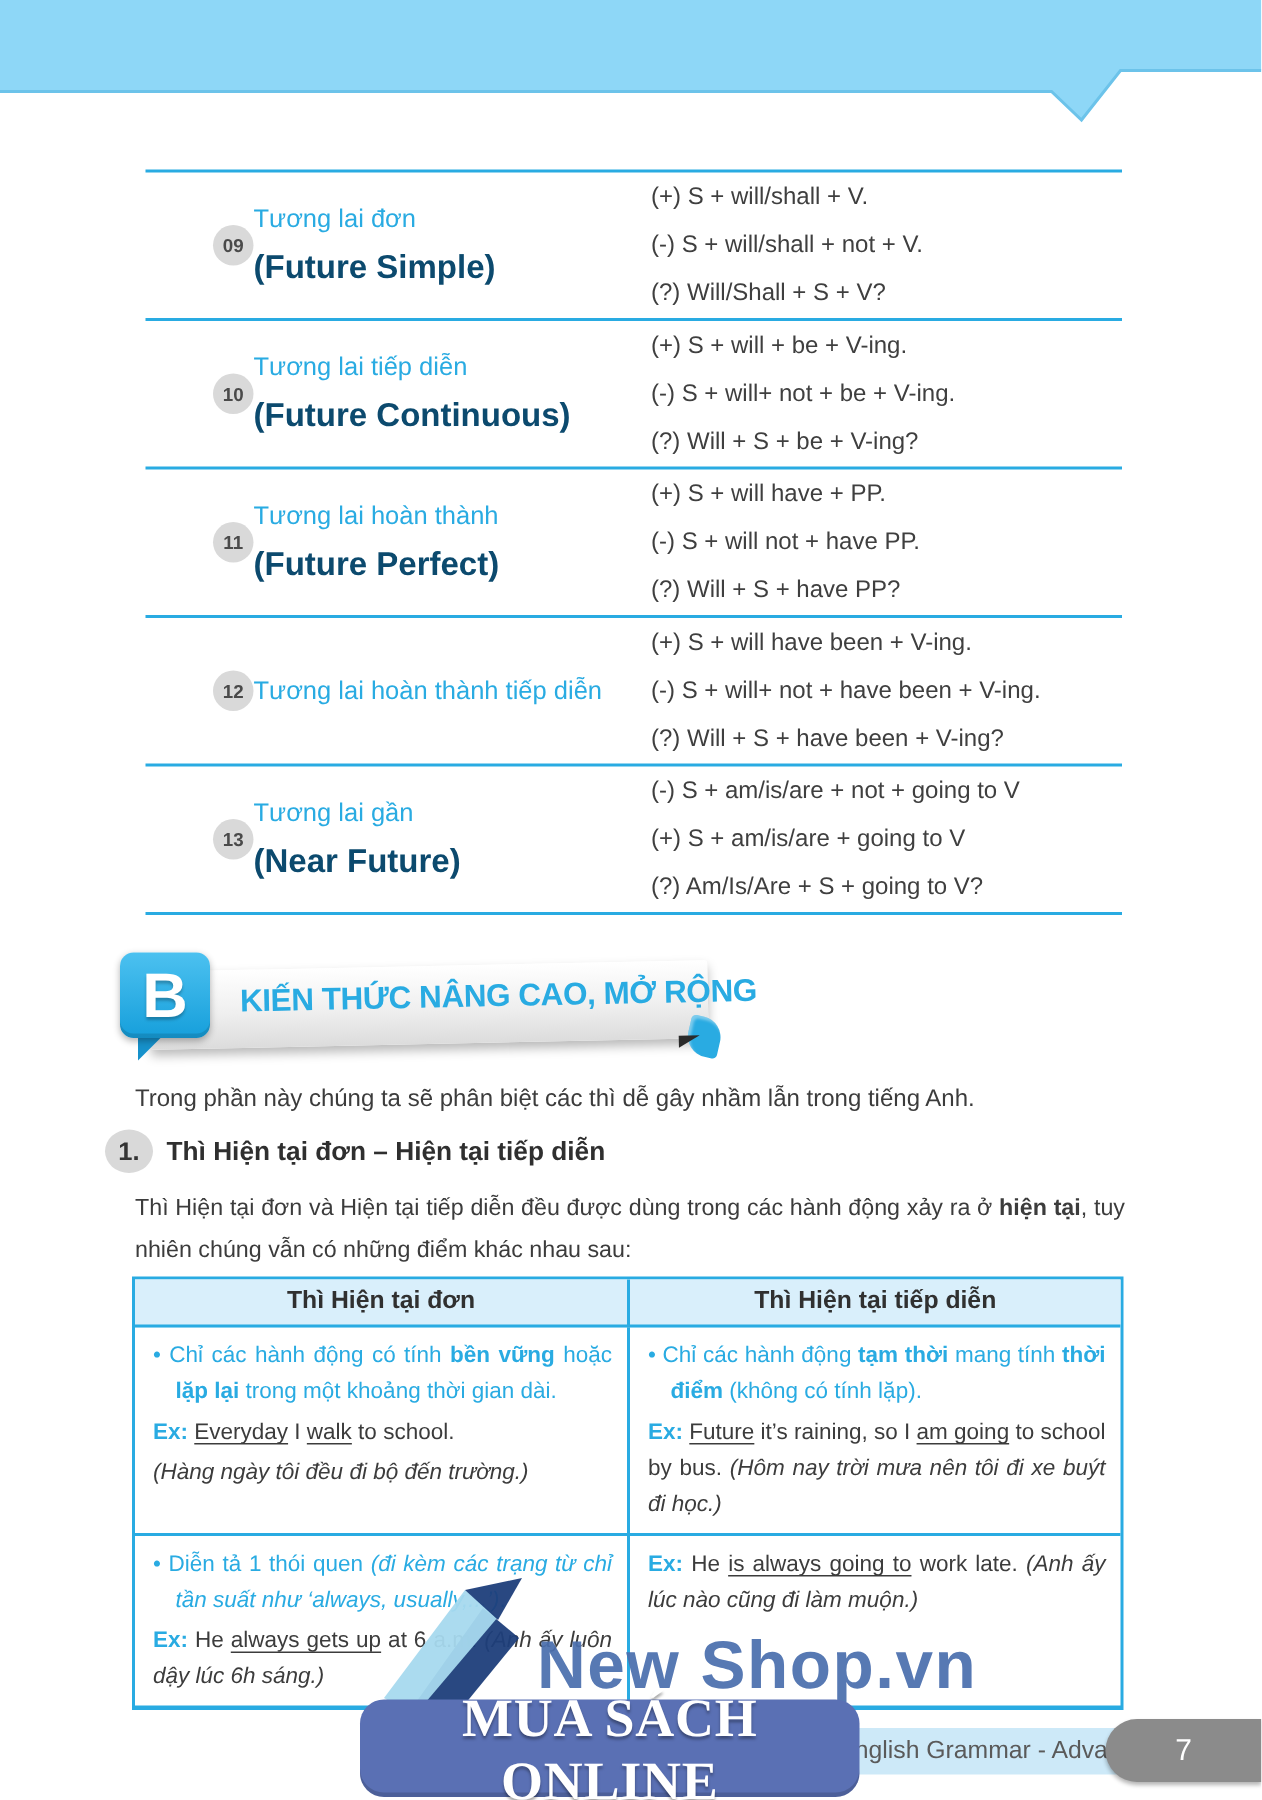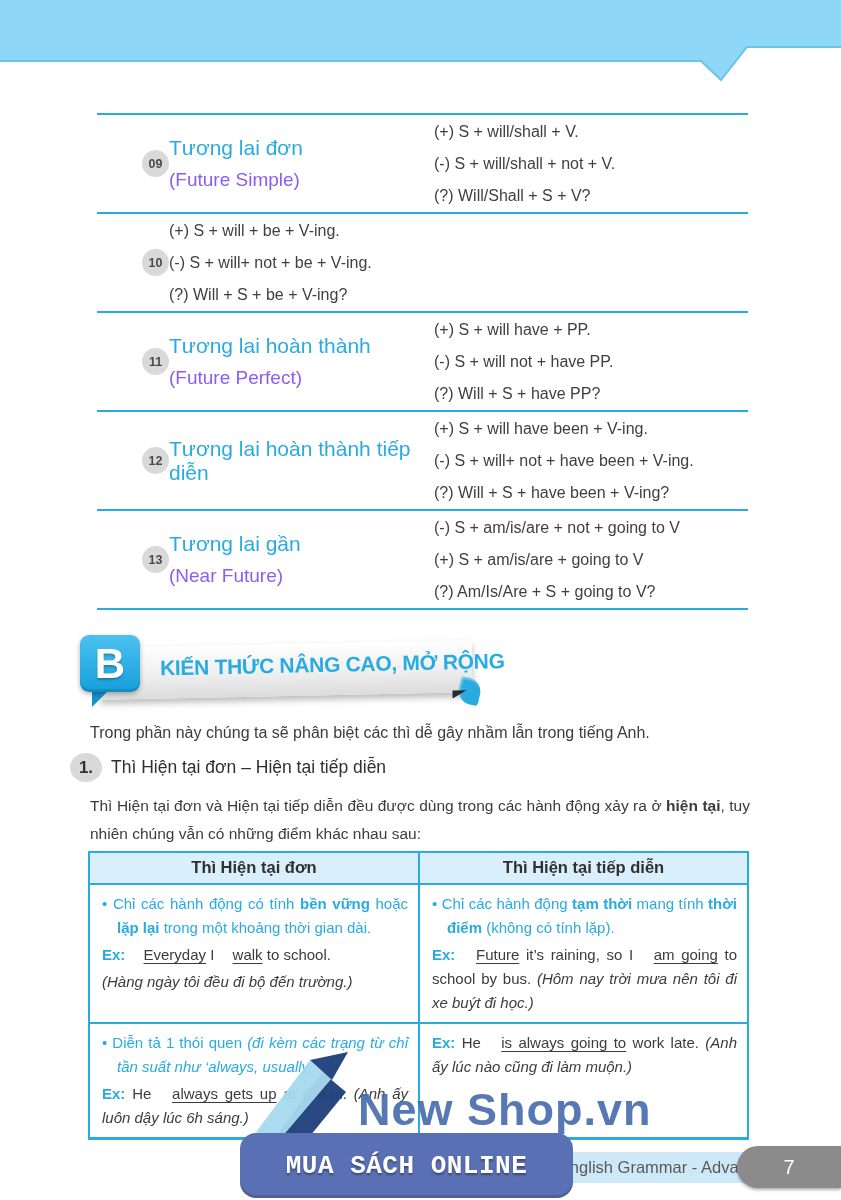--- a/index.html
+++ b/index.html
@@ -15,22 +15,22 @@
   
   .topband{position:absolute;left:0;top:0;width:841px;height:90px;}
 
   
   .gtable{position:absolute;left:97px;top:113px;width:651px;border-bottom:2px solid var(--accent);}
   .grow{display:flex;height:99px;border-top:2px solid var(--accent);}
   .gnum{width:72px;display:flex;align-items:center;justify-content:flex-end;}
   .numbadge{width:27px;height:27px;border-radius:50%;background:var(--badge_gray);color:#4a4a4a;
     font-size:12.5px;font-weight:bold;display:flex;align-items:center;justify-content:center;}
   .gname{width:265px;display:flex;flex-direction:column;justify-content:center;gap:9px;}
-  .gname .vi{color:var(--accent);font-size:21px;}
-  .gname .en{font-size:19px;color:#8b5cf6;}
+  .gname .vi{color:var(--accent);font-size:17px;}
+  .gname .en{font-size:22px;color:#0c4a6e;font-weight:bold;}
   .gforms{flex:1;display:flex;flex-direction:column;justify-content:center;font-size:16px;line-height:32px;color:#3f3f3f;}
 
   
   .secb{position:absolute;left:80px;top:628px;width:410px;height:86px;}
   .ribbon{position:absolute;left:20px;top:16px;width:372px;height:52px;border-radius:2px;
     background:linear-gradient(180deg,#ffffff 0%,#efefef 55%,#dcdcdc 100%);
     transform:rotate(-1.2deg);box-shadow:0 4px 7px rgba(0,0,0,.28);}
   .ribbon::before{content:"";position:absolute;left:-2px;top:-6px;width:0;height:0;
     border-bottom:8px solid #2a2a2a;border-left:14px solid transparent;}
   .ribbon::after{content:"";position:absolute;right:6px;bottom:-6px;width:0;height:0;
@@ -44,53 +44,53 @@
   .btail{position:absolute;left:12px;top:62px;width:0;height:0;border-top:17px solid #1691cb;
     border-right:17px solid transparent;z-index:1;}
   .sectitle{position:absolute;left:80px;right:10px;top:25px;text-align:center;color:var(--accent);
     font-size:21px;font-weight:bold;letter-spacing:-0.3px;white-space:nowrap;transform:rotate(-1.2deg);z-index:3;}
 
   
   .intro{position:absolute;left:90px;top:724px;width:665px;font-size:16px;color:var(--dark_text);}
   .h1row{position:absolute;left:70px;top:753px;display:flex;align-items:center;gap:9px;}
   .h1badge{width:32px;height:29px;border-radius:50%;background:var(--badge_gray);color:#333;
     font-weight:bold;font-size:17px;display:flex;align-items:center;justify-content:center;}
-  .h1text{font-weight:normal;font-size:17.5px;color:#2f2f2f;}
+  .h1text{font-weight:bold;font-size:17.5px;color:#2f2f2f;}
   .para2{position:absolute;left:90px;top:792px;width:660px;font-size:15.5px;line-height:28px;text-align:justify;}
 
   
   .cmp{position:absolute;left:88px;top:851px;width:661px;border:2px solid var(--accent);border-bottom-width:3px;background:#fff;}
   .cmp-head{display:grid;grid-template-columns:328px 1fr;}
   .cmp-head div{background:var(--header_bg);font-weight:bold;font-size:16.5px;color:#303030;
     text-align:center;padding:5px 0 6px 0;border-bottom:2px solid var(--accent);}
   .cmp-head div+div{border-left:2px solid var(--accent);}
   .cmp-body{display:grid;grid-template-columns:328px 1fr;}
   .cell{padding:4px 10px 4px 12px;}
   .cell.right{border-left:2px solid var(--accent);}
   .cell.r2{border-top:2px solid var(--accent);}
   .cell p{margin:3px 0;font-size:15px;line-height:24px;text-align:justify;color:var(--dark_text);}
   .hang{padding-left:15px;text-indent:-15px;}
   .row1{min-height:124px;}
   .blue{color:var(--accent);}
   .b{font-weight:bold;}
   .i{font-style:italic;}
-  .u{text-decoration:underline;text-underline-offset:3px;margin-left:14px;}
+  .u{text-decoration:underline;text-underline-offset:3px;}
 
   
   .wmark{position:absolute;left:250px;top:1050px;width:480px;height:130px;z-index:7;pointer-events:none;}
   .wmark svg{position:absolute;left:0;top:0;}
   .wmtext{position:absolute;left:108px;top:34px;font-size:45px;font-weight:bold;letter-spacing:1px;
     color:var(--watermark_blue);opacity:.93;white-space:nowrap;text-shadow:1px 1px 0 rgba(255,255,255,.35);}
 
   
   .buybtn{position:absolute;left:240px;top:1133px;width:333px;height:65px;border-radius:16px;
-    background:var(--button_blue);color:#fff;font-size:26px;font-weight:bold;letter-spacing:.5px;
+    background:var(--button_blue);color:#fff;font-size:36px;font-weight:bold;letter-spacing:.5px;
     display:flex;align-items:center;justify-content:center;z-index:8;border:none;
     text-shadow:0 2px 2px rgba(0,0,0,.35);box-shadow:inset 0 -3px 0 rgba(0,0,0,.15);cursor:pointer;
-    font-family:Liberation Mono, monospace;}
+    font-family:Liberation Serif, serif;}
 
   
   .footbar{position:absolute;left:478px;top:1152px;width:314px;height:31px;background:#cde9f8;z-index:4;
     display:flex;align-items:center;padding-left:24px;font-size:16.5px;color:#5a5a5a;}
   .pill{position:absolute;left:737px;top:1146px;width:104px;height:42px;background:var(--pill_gray);
     border-radius:21px 0 0 21px;color:#fff;font-size:20px;display:flex;align-items:center;justify-content:center;
     z-index:5;box-shadow:0 2px 3px rgba(0,0,0,.3);}
 </style>
 </head>
 <body>
@@ -114,20 +114,24 @@
       <div class="gforms">
         <div>(+) S + will/shall + V.</div>
         <div>(-) S + will/shall + not + V.</div>
         <div>(?) Will/Shall + S + V?</div>
       </div>
     </div>
     <div class="grow">
       <div class="gnum">
           <span class="numbadge">10</span>
         </div>
+      <div class="gname">
+        <div class="vi">Tương lai tiếp diễn</div>
+        <div class="en">(Future Continuous)</div>
+      </div>
       <div class="gforms">
         <div>(+) S + will + be + V-ing.</div>
         <div>(-) S + will+ not + be + V-ing.</div>
         <div>(?) Will + S + be + V-ing?</div>
       </div>
     </div>
     <div class="grow">
       <div class="gnum">
           <span class="numbadge">11</span>
         </div>

